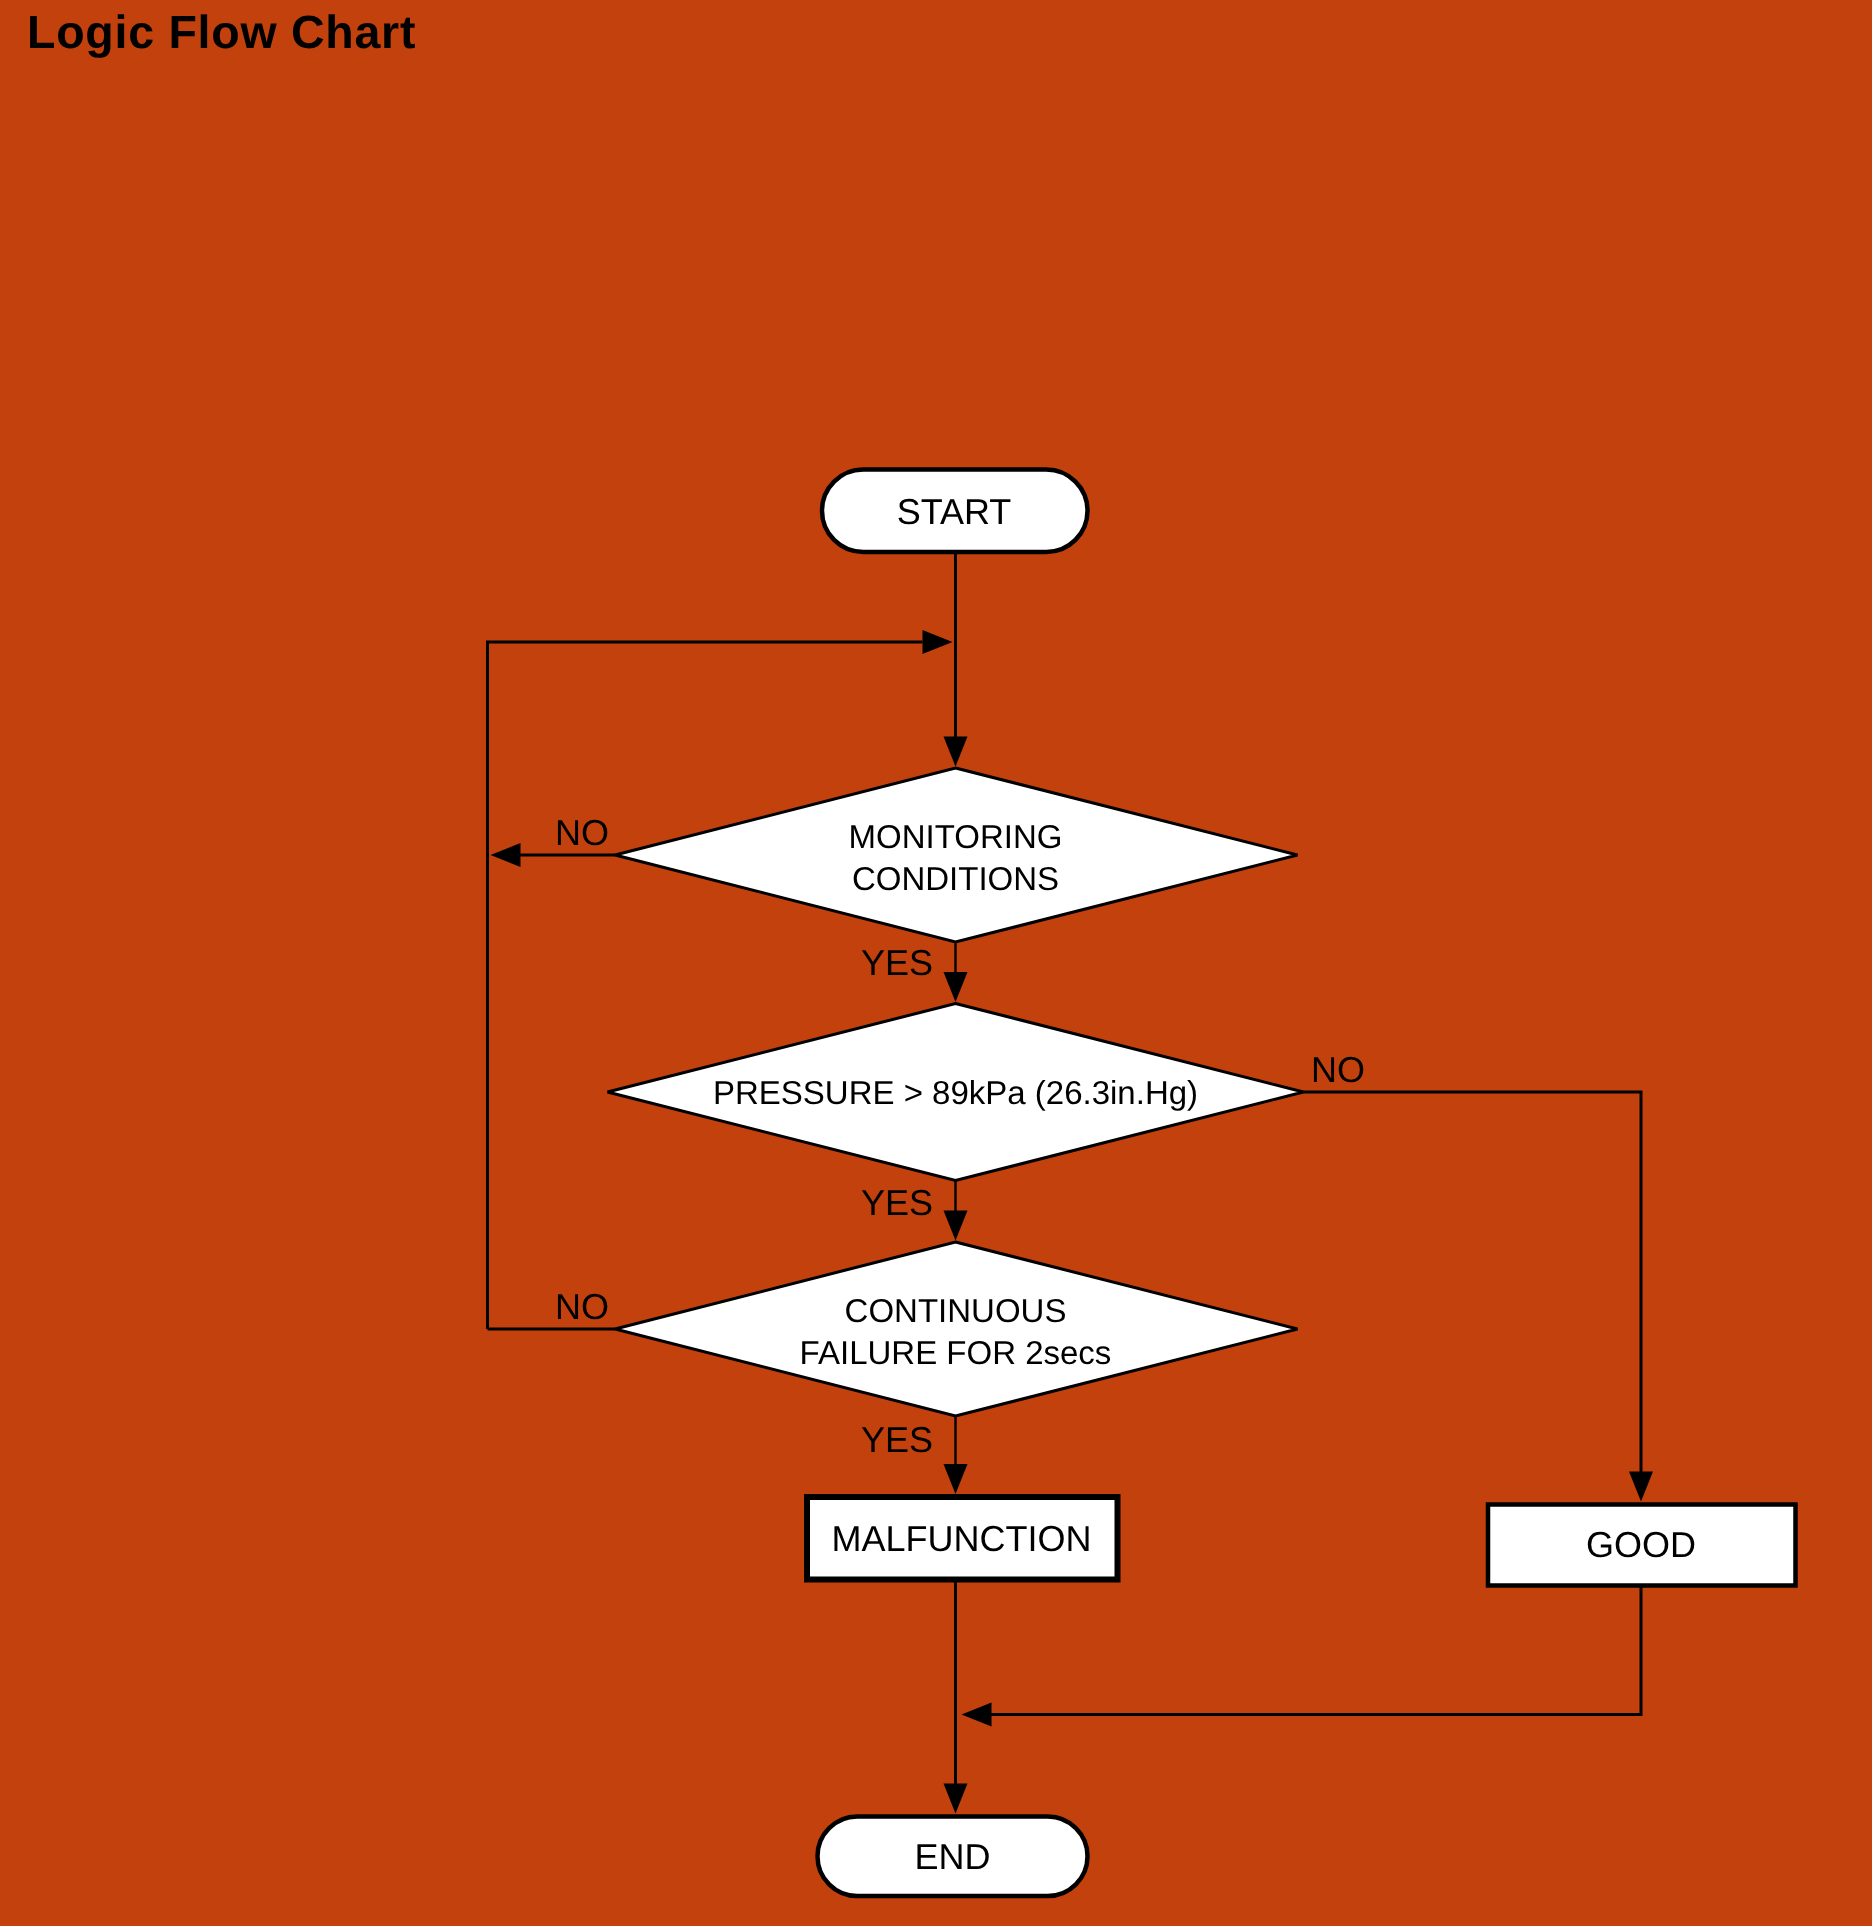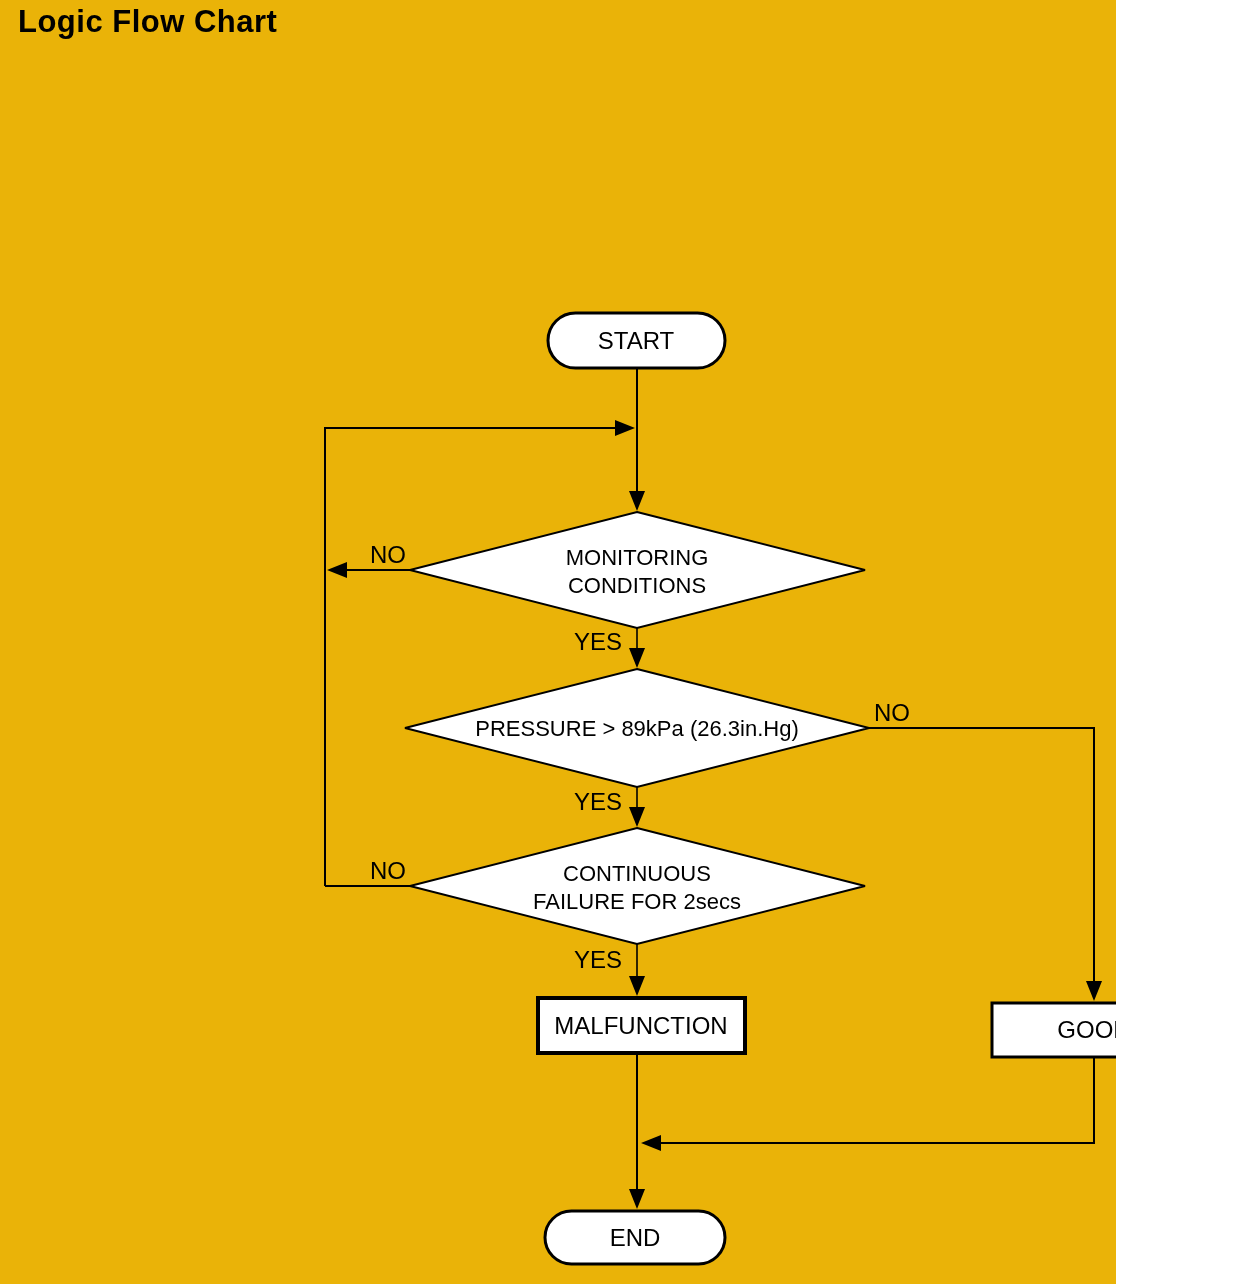--- a/index.html
+++ b/index.html
@@ -2,23 +2,23 @@
 <html><head>
 <meta charset="utf-8">
 <style>
   html, body {
     margin: 0;
     padding: 0;
     background: #ffffff;
   }
   .canvas {
     position: relative;
-    width: 1116px;
+    width: 1248px;
     height: 1284px;
-    background: #eab308;
+    background: #c2410c;
     overflow: hidden;
     font-family: "Liberation Sans", sans-serif;
   }
   .page-title {
     position: absolute;
     left: 18px;
     top: 4px;
     margin: 0;
     font-family: "Liberation Sans", sans-serif;
     font-size: 31px;

